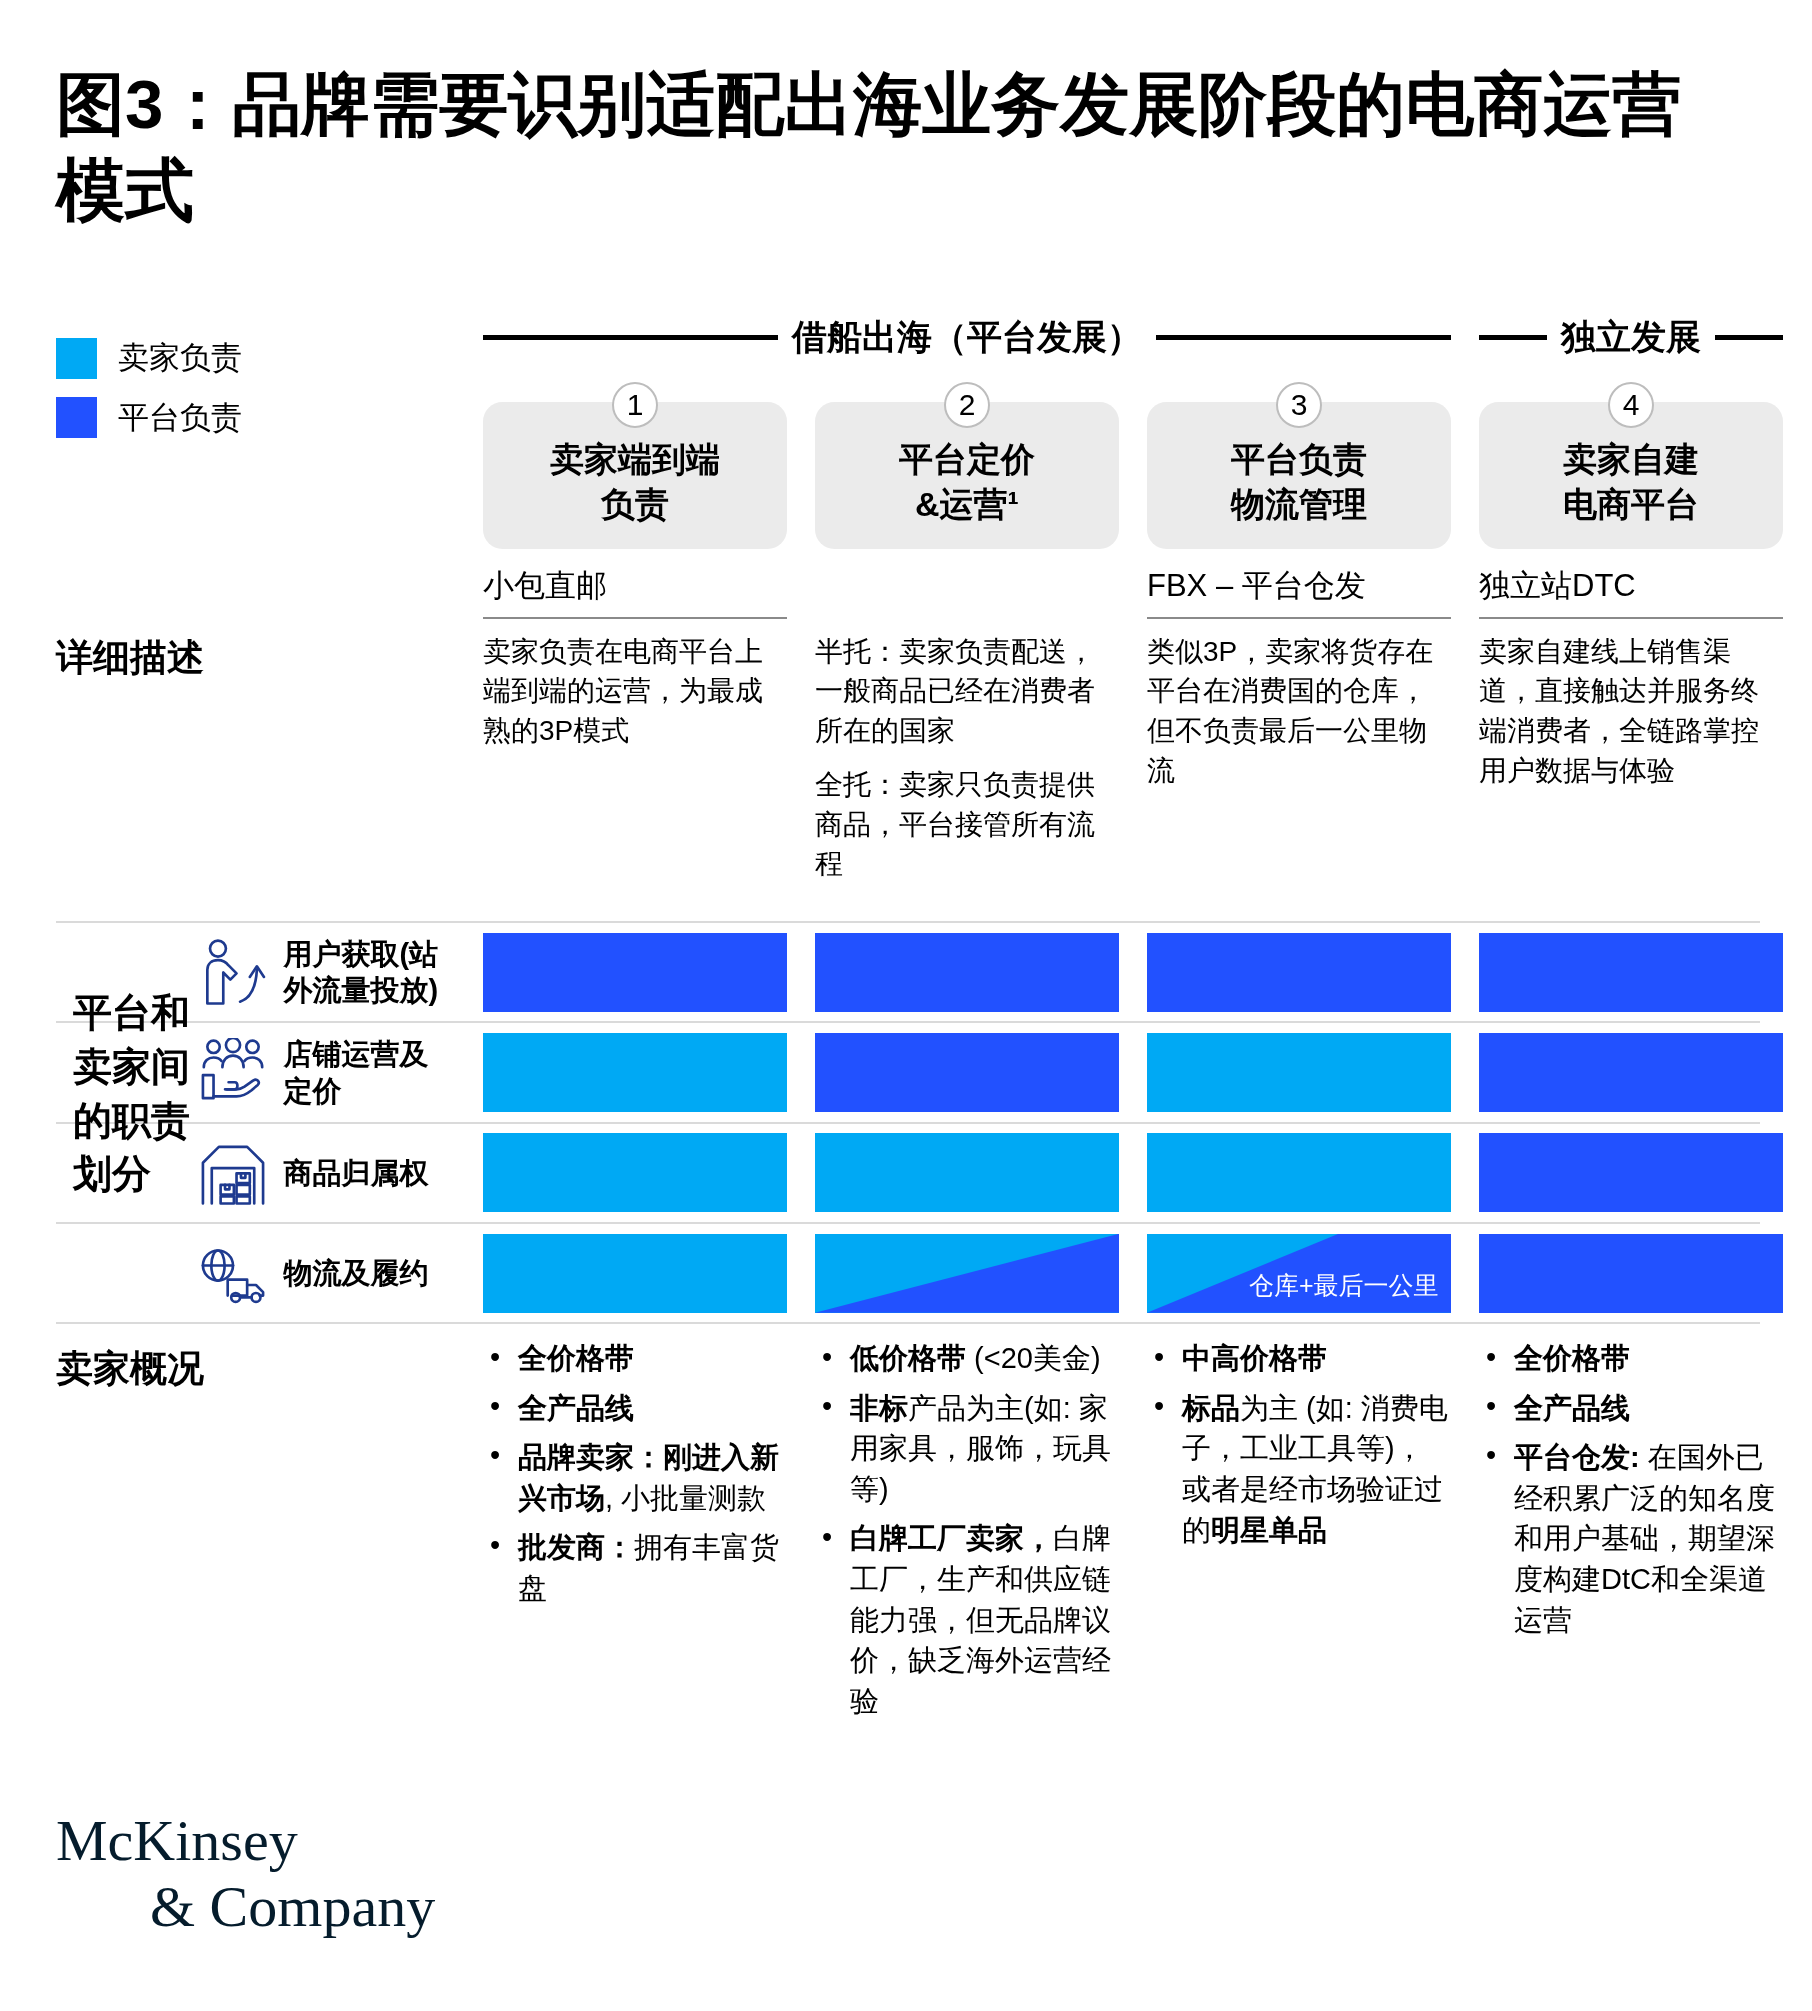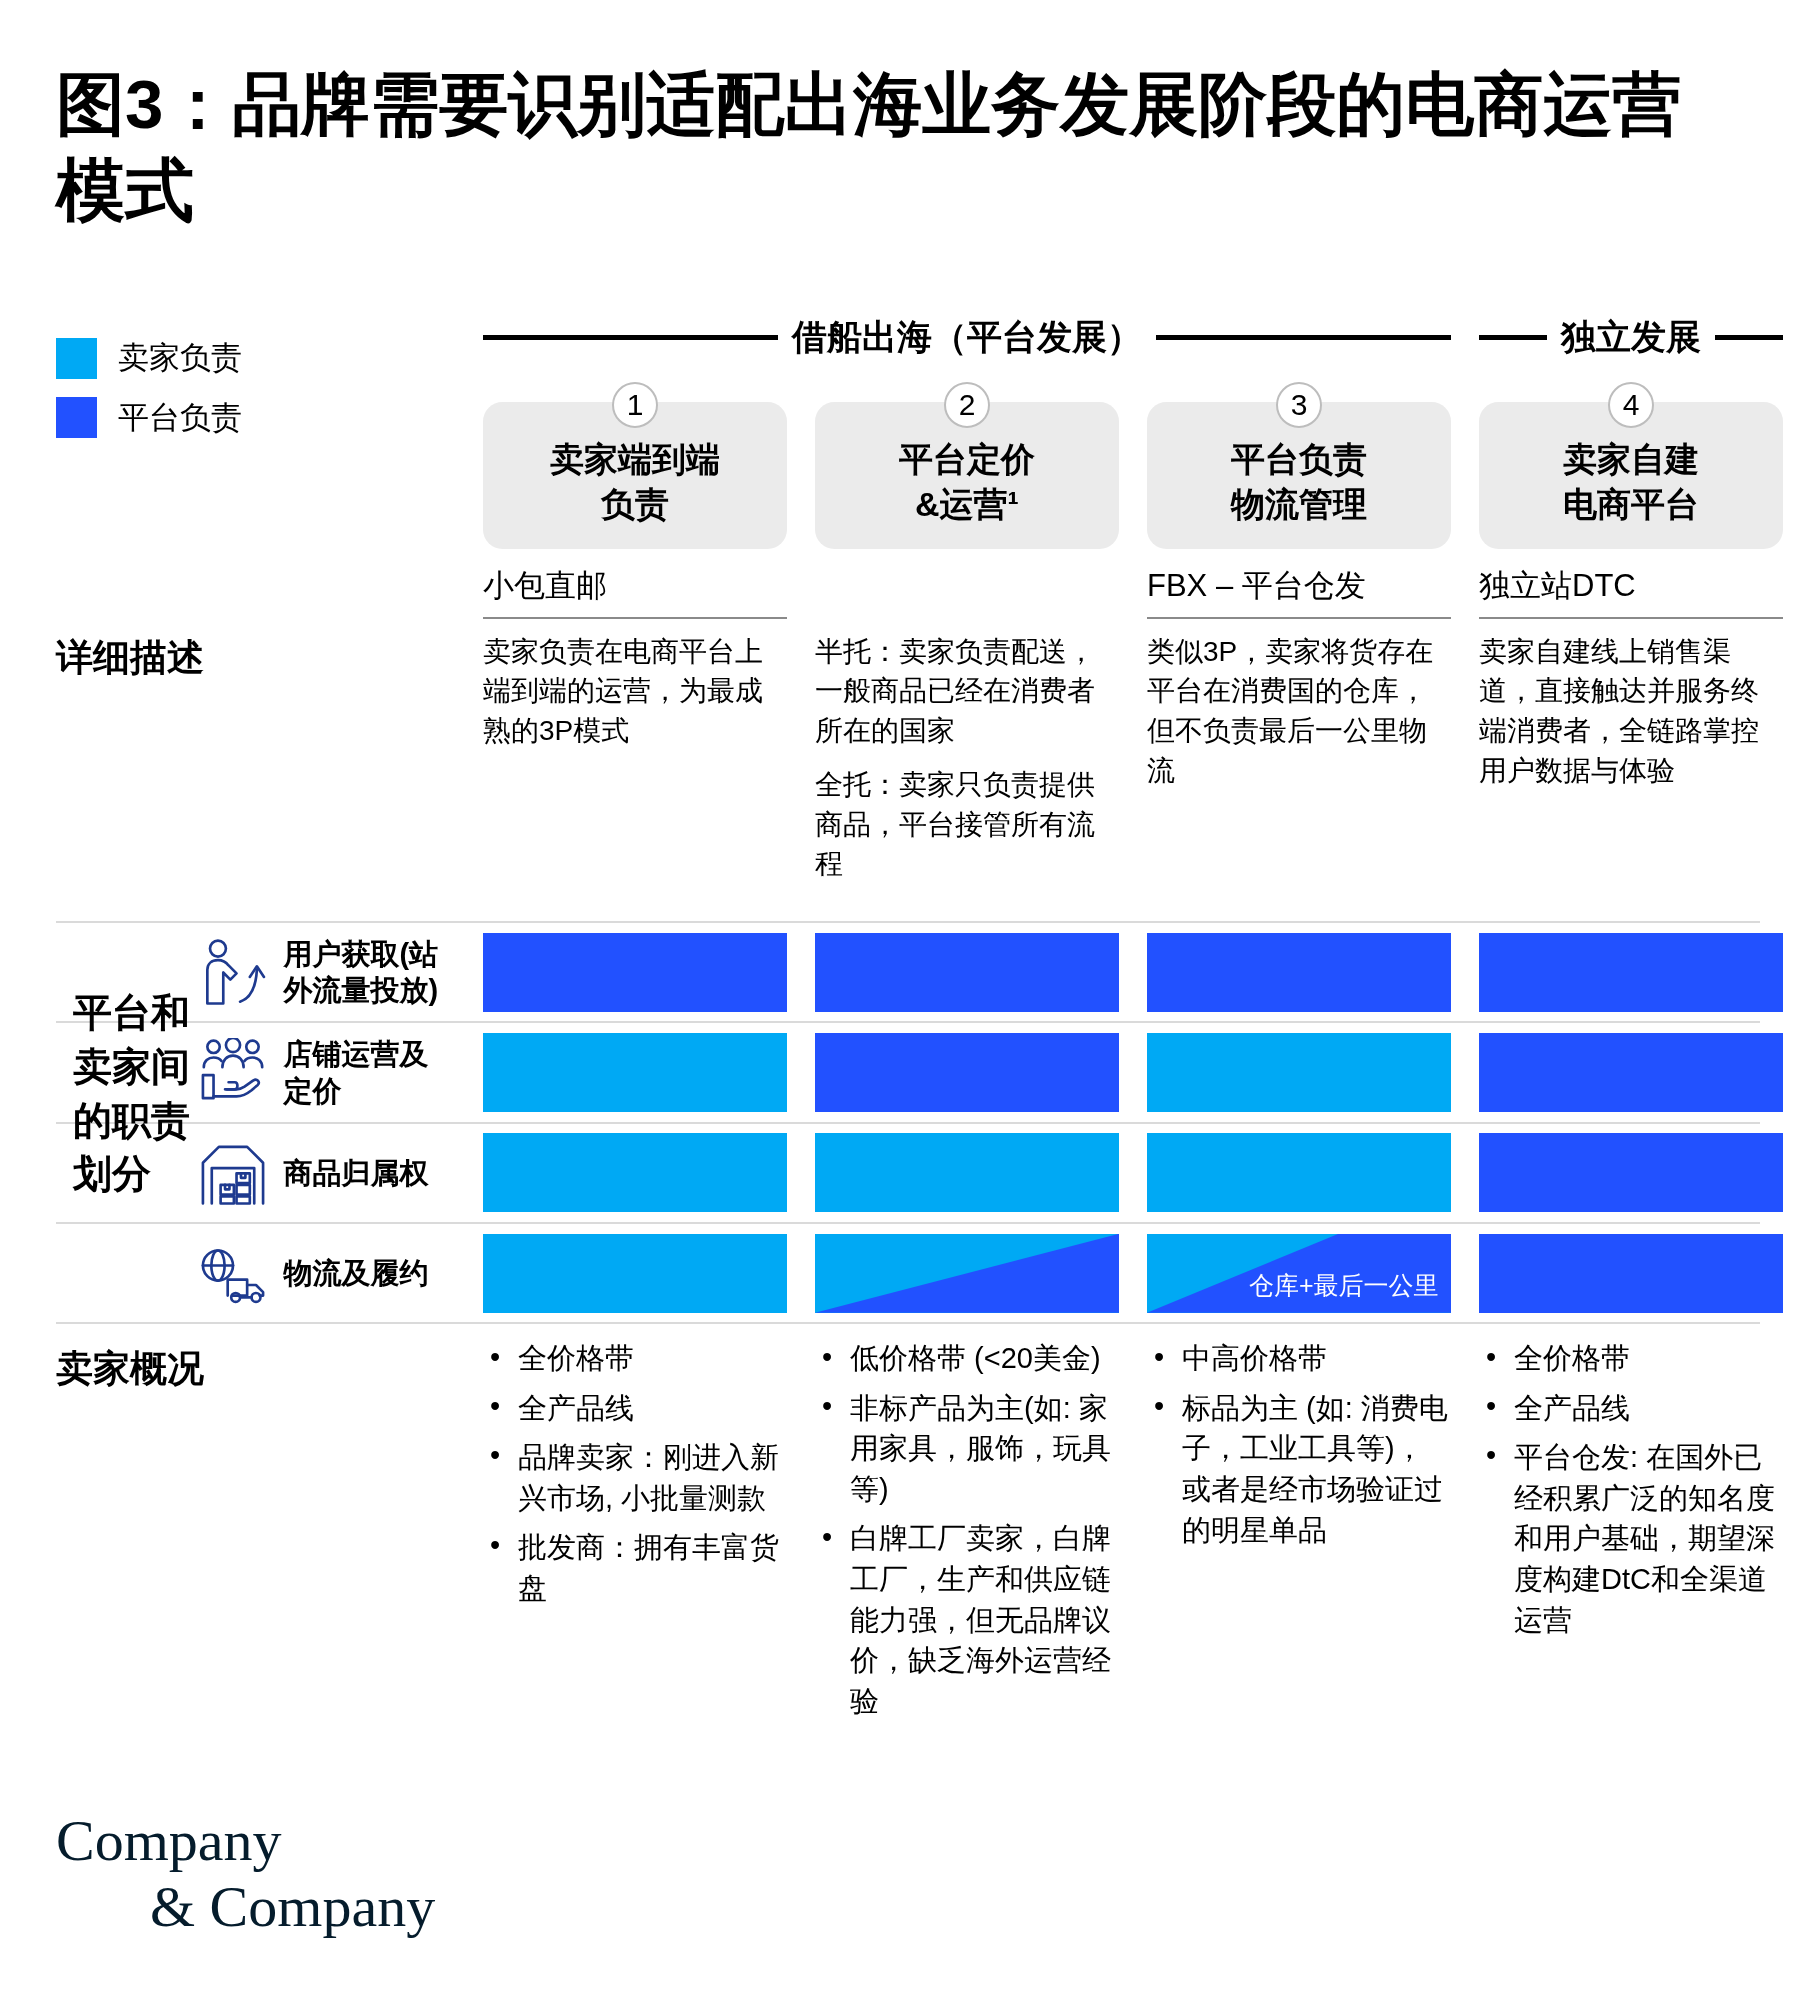--- a/index.html
+++ b/index.html
@@ -55,21 +55,21 @@
   .cell-split::after{clip-path:polygon(0 100%,100% 0,100% 100%);}
   .cell-split-labeled::after{clip-path:polygon(0 100%,63% 0,100% 0,100% 100%);}
   .cell-note{position:absolute;right:12.4px;bottom:10.6px;color:#fff;font-size:25px;z-index:1;}
 
   
   .profile{margin-top:7px;}
   .profile-label{grid-column:1;font-size:37px;font-weight:bold;padding-top:12.4px;font-family:Liberation Serif, serif;}
   .bullets{list-style:none;margin:7px 0 0;padding:0;font-size:29px;line-height:1.4;}
   .bullets li{position:relative;padding-left:35px;margin-bottom:8.8px;}
   .bullets li::before{content:"\2022";position:absolute;left:7px;top:-1.8px;}
-  .b{font-weight:normal;}
+  .b{font-weight:bold;}
 
   
   .logo{margin-top:78px;font-family:"Liberation Serif","DejaVu Serif",serif;
         color:var(--logo,#051C2C);font-size:58px;line-height:1.14;font-weight:500;}
   .logo .l2{padding-left:94px;}
 </style>
 </head>
 <body>
 
 <div class="page">
@@ -250,18 +250,18 @@
         <li><span class="b">标品</span><span>为主 (如: 消费电子，工业工具等)，或者是经市场验证过的</span><span class="b">明星单品</span></li>
       </ul>
     <ul class="bullets" style="grid-column:5">
         <li><span class="b">全价格带</span></li>
         <li><span class="b">全产品线</span></li>
         <li><span class="b">平台仓发: </span><span>在国外已经积累广泛的知名度和用户基础，期望深度构建DtC和全渠道运营</span></li>
       </ul>
   </div>
 
   <div class="logo">
-    <div>Company</div>
+    <div>McKinsey</div>
     <div class="l2">&amp; Company</div>
   </div>
 
 </div>
 
 
 </body></html>

